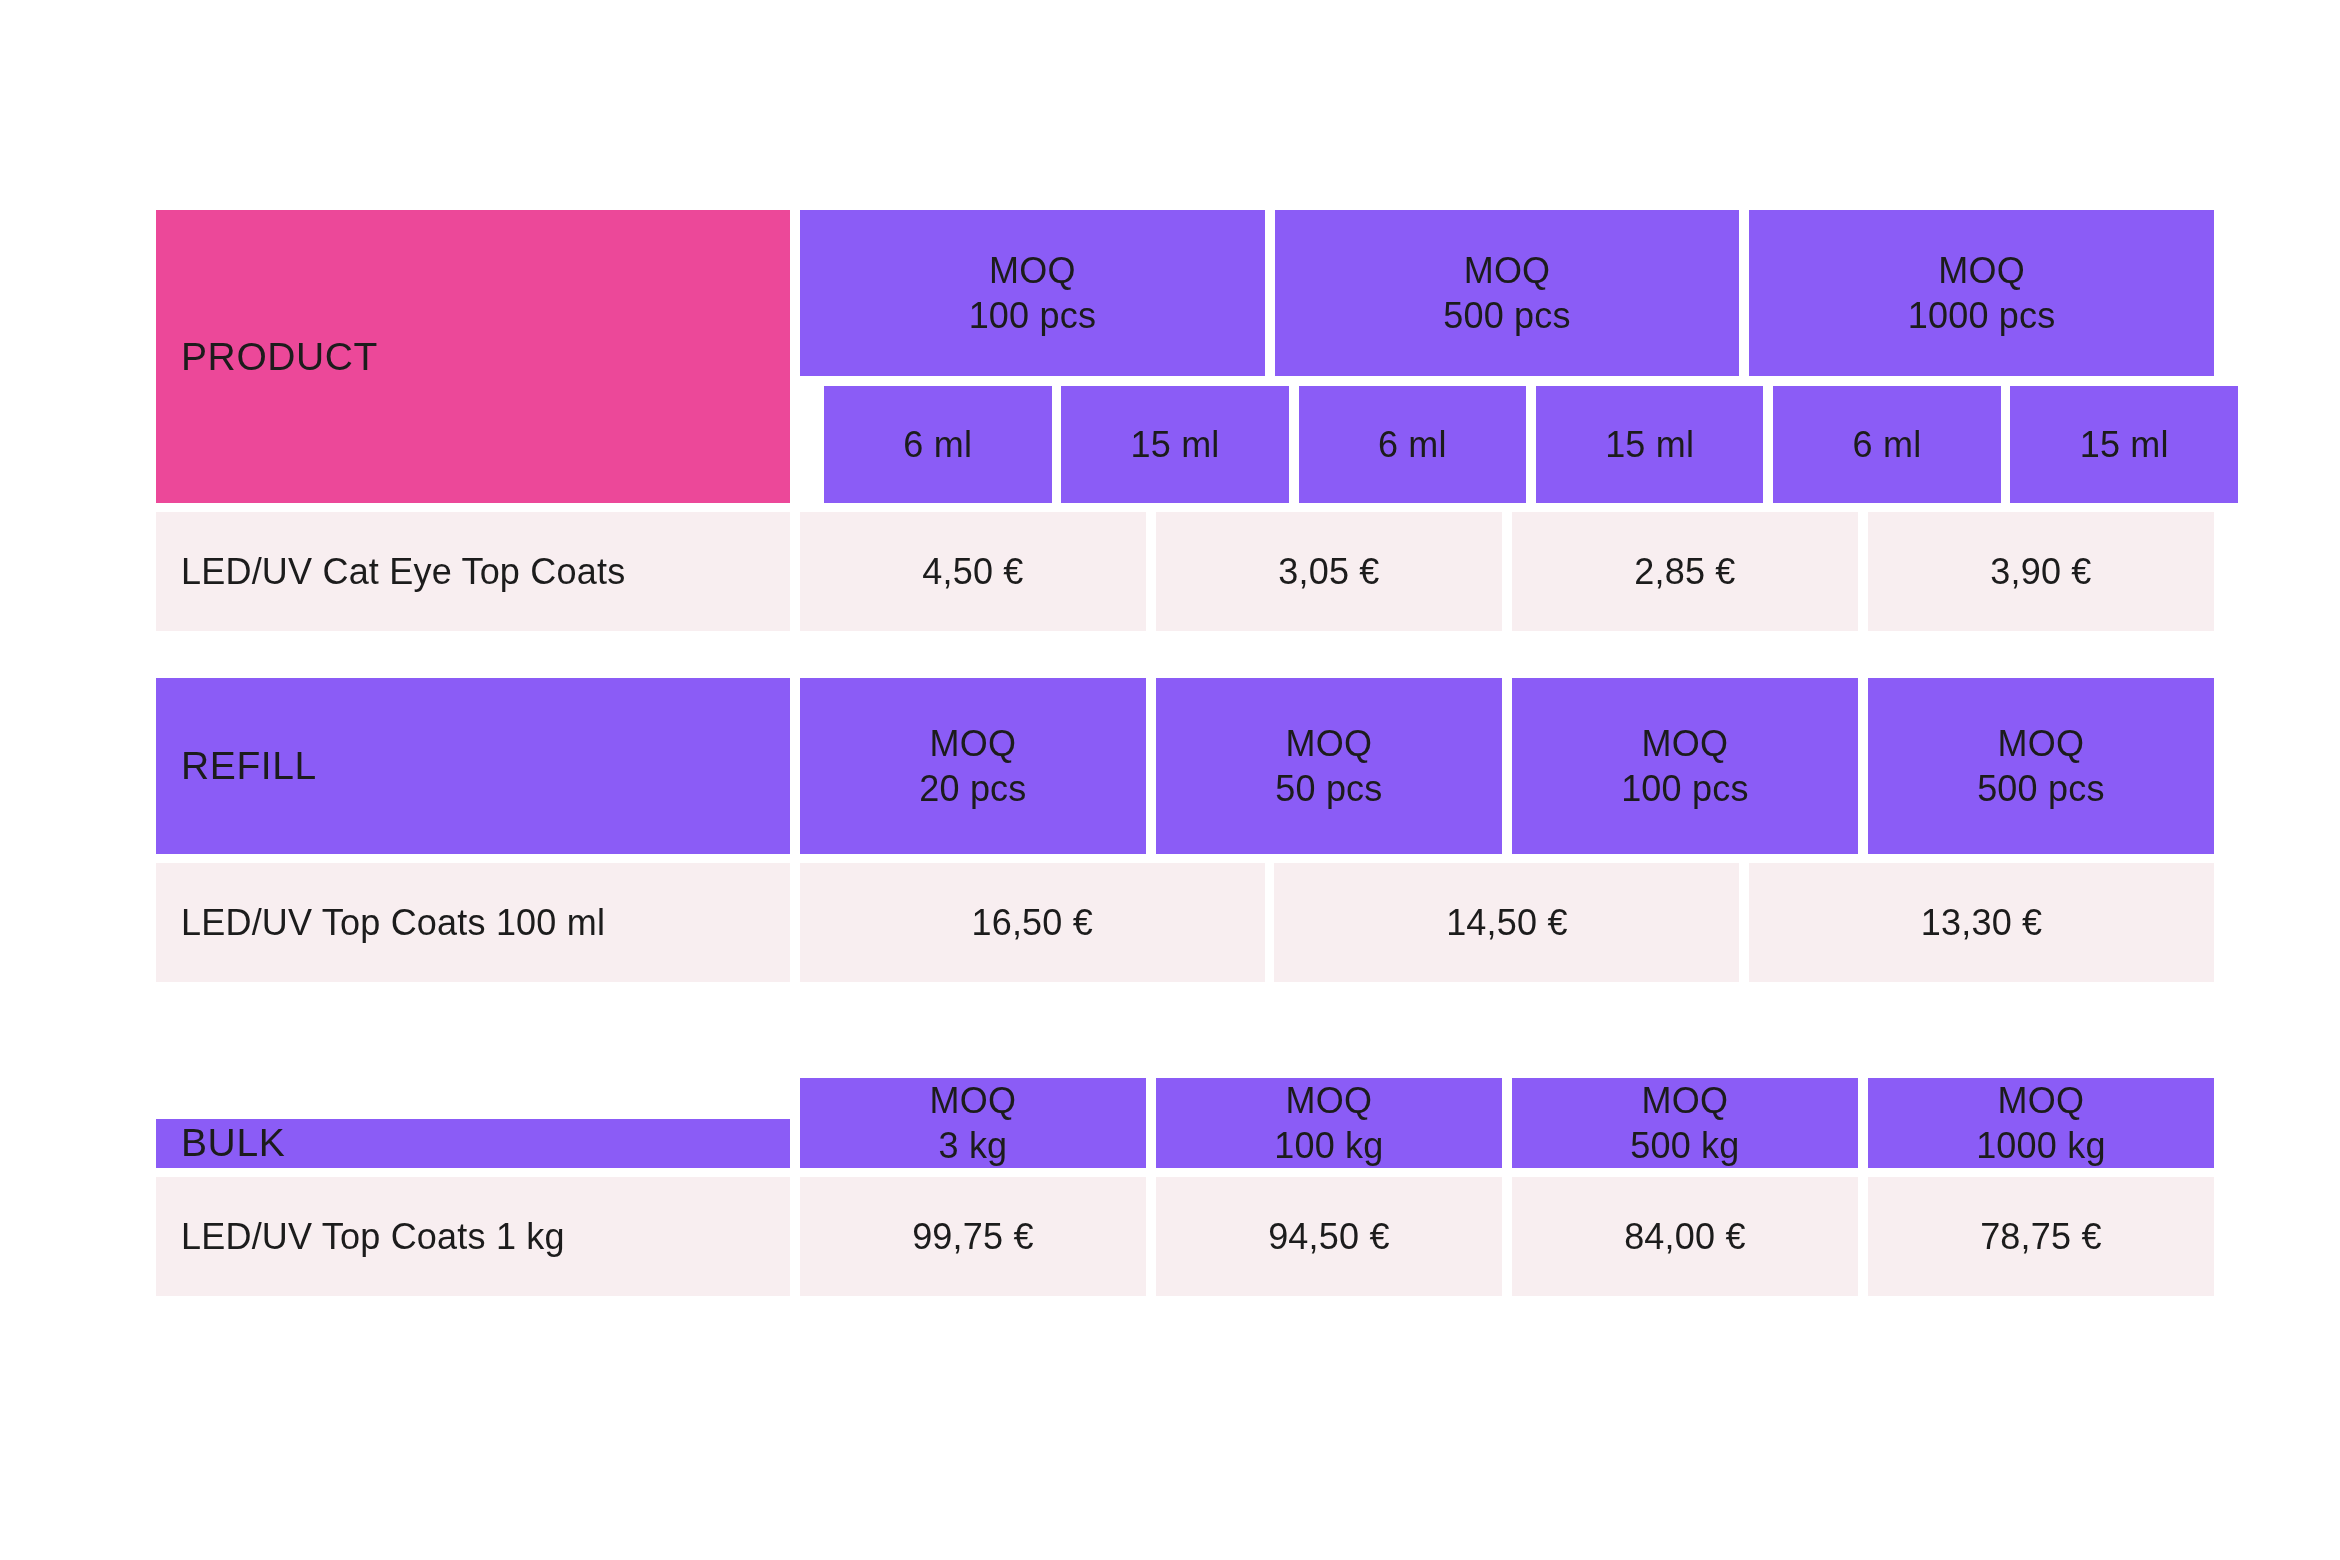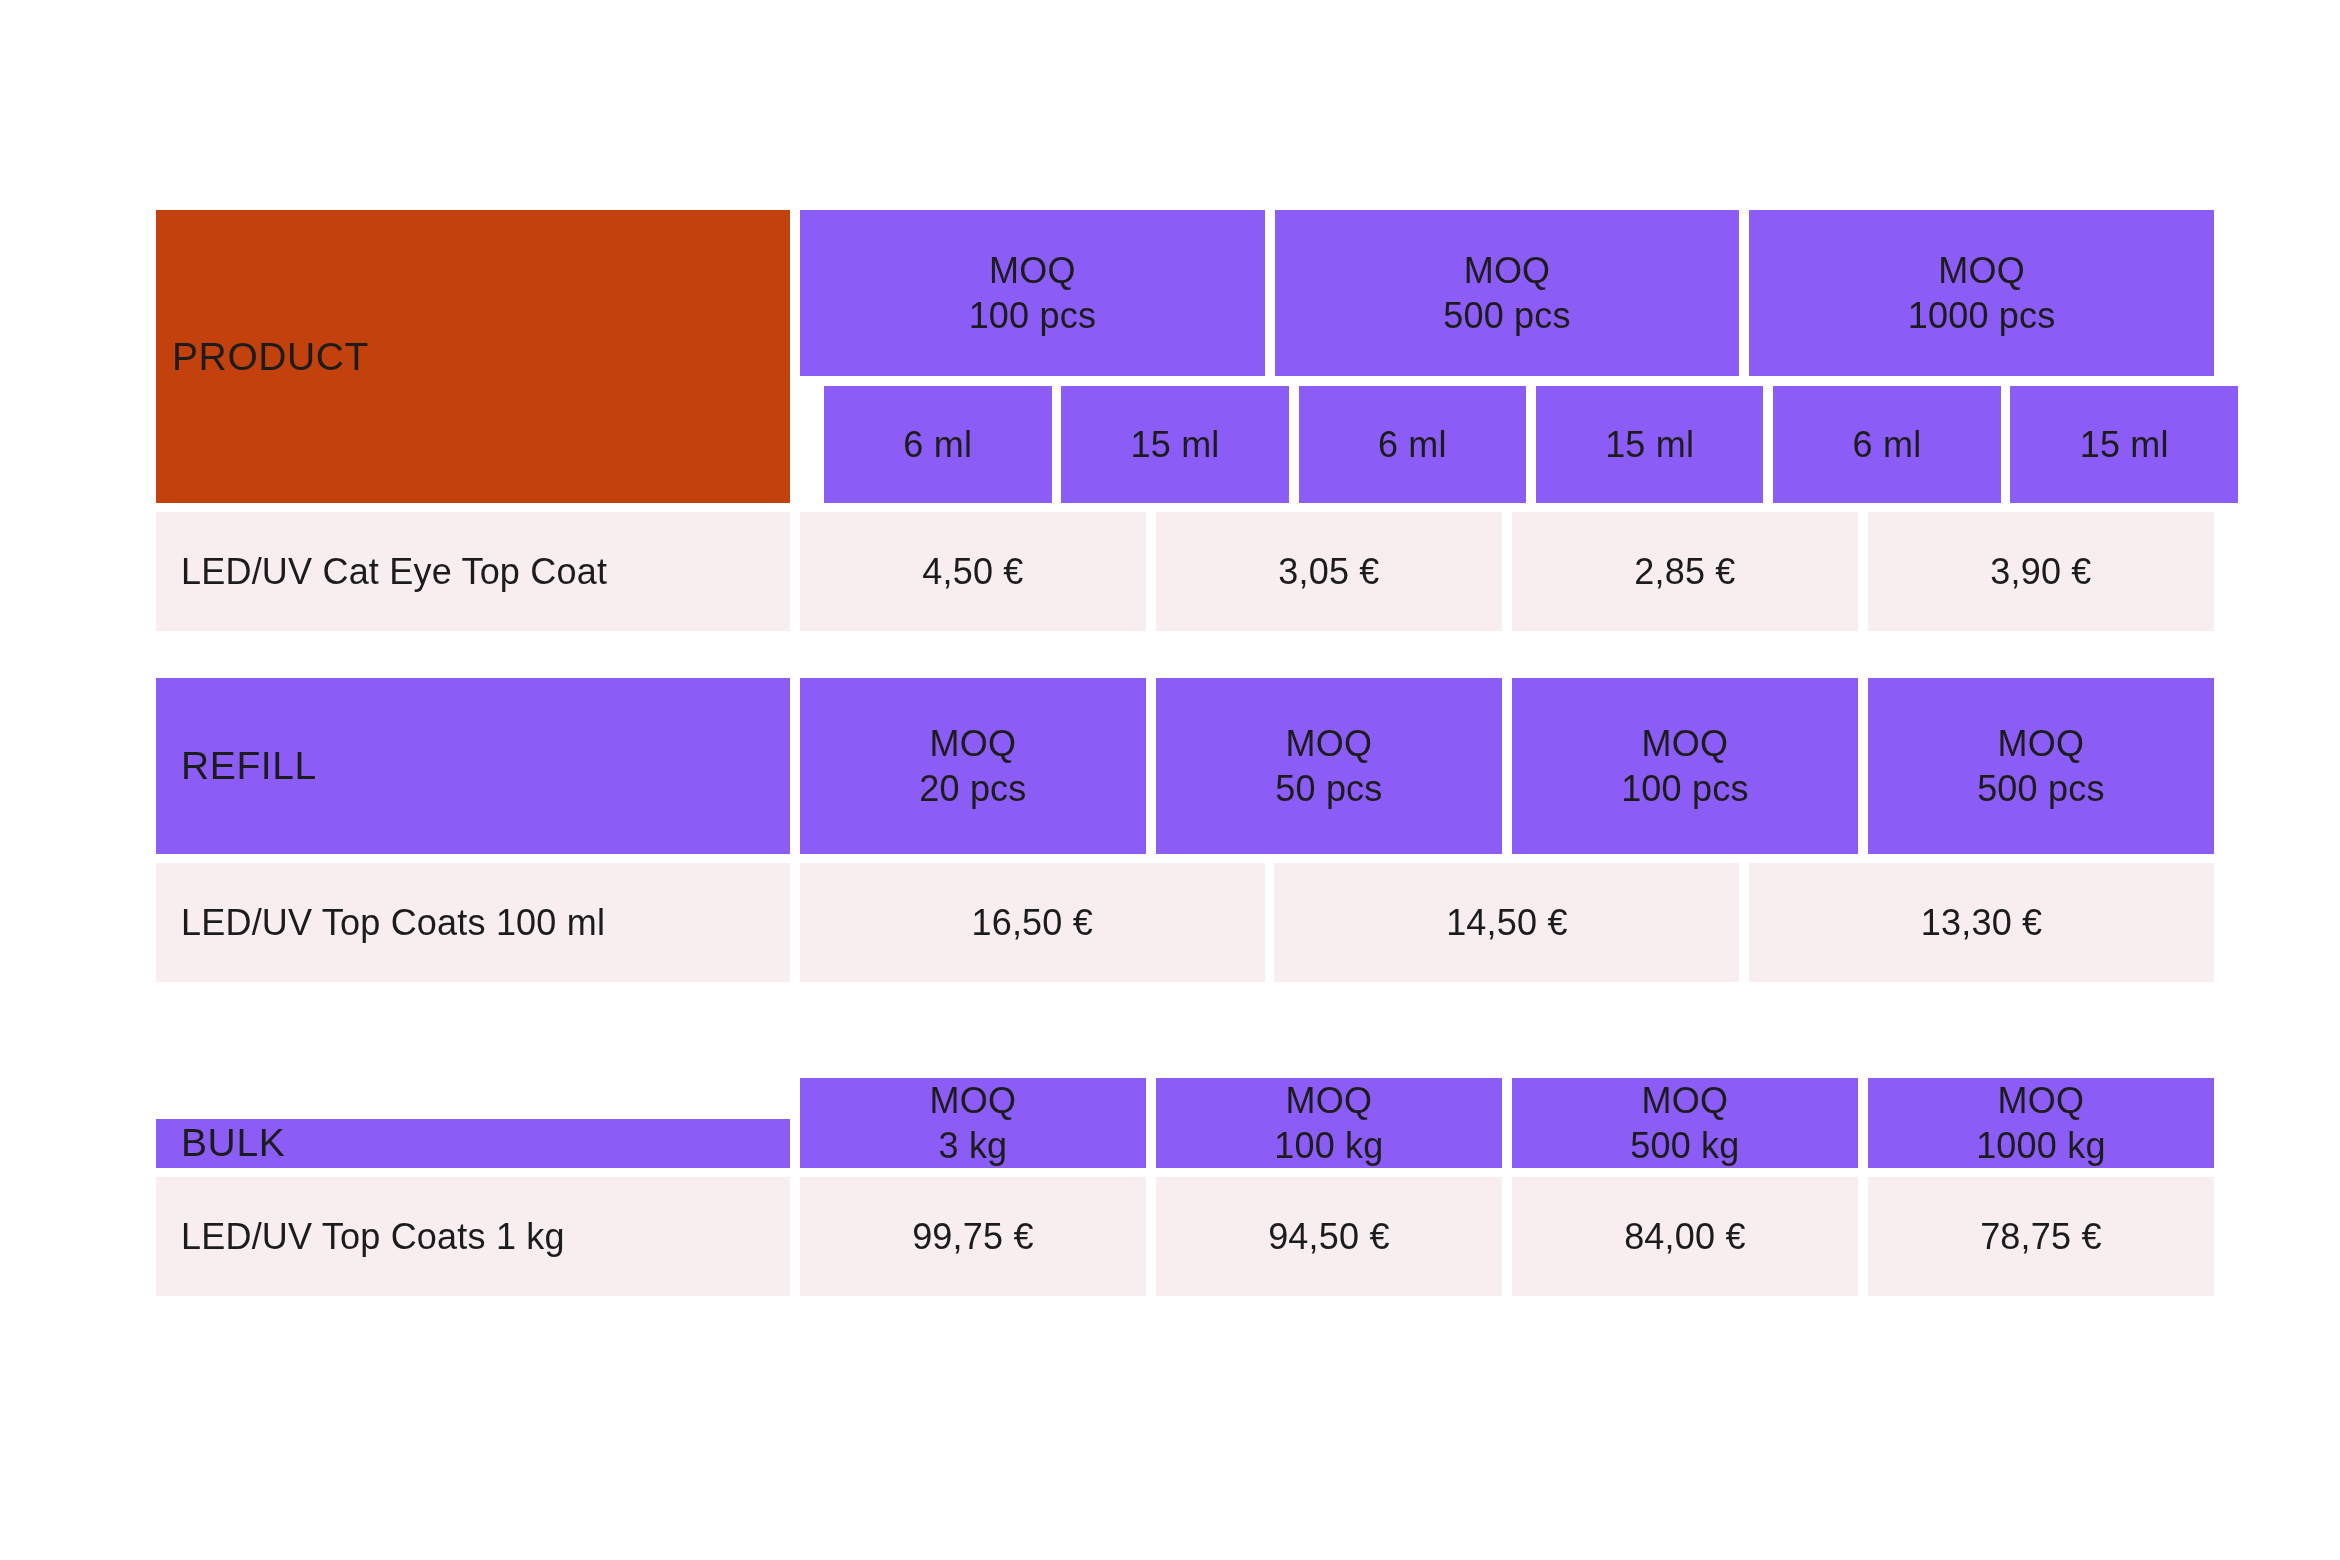--- a/index.html
+++ b/index.html
@@ -47,25 +47,25 @@
   .sec1 {
     position: relative;
     height: 293px;
   }
   .product-label {
     position: absolute;
     left: 0;
     top: 0;
     width: 634px;
     height: 293px;
-    background: #c2410c;
+    background: #ec4899;
     display: flex;
     align-items: center;
     justify-content: flex-start;
-    padding-left: 16px;
+    padding-left: 25px;
     box-sizing: border-box;
     font-size: 39px;
     letter-spacing: 0.6px;
   }
   .moq-row {
     position: absolute;
     left: 644px;
     top: 0;
     width: 1414px;
     height: 166px;
@@ -140,21 +140,21 @@
       <div class="cell hdr">6 ml</div>
       <div class="cell hdr">15 ml</div>
       <div class="cell hdr">6 ml</div>
       <div class="cell hdr">15 ml</div>
       <div class="cell hdr">6 ml</div>
       <div class="cell hdr">15 ml</div>
     </div>
   </div>
 
   <div class="price-row-6">
-    <div class="cell body label name">LED/UV Cat Eye Top Coat</div>
+    <div class="cell body label name">LED/UV Cat Eye Top Coats</div>
     <div class="cell body val">4,50 €</div>
     <div class="cell body val">3,05 €</div>
     <div class="cell body val">2,85 €</div>
     <div class="cell body val">3,90 €</div>
   </div>
 
   <div class="block s-refill-hdr">
     <div class="cell hdr label name sec-title">REFILL</div>
     <div class="cell hdr val">MOQ
 20 pcs</div>

